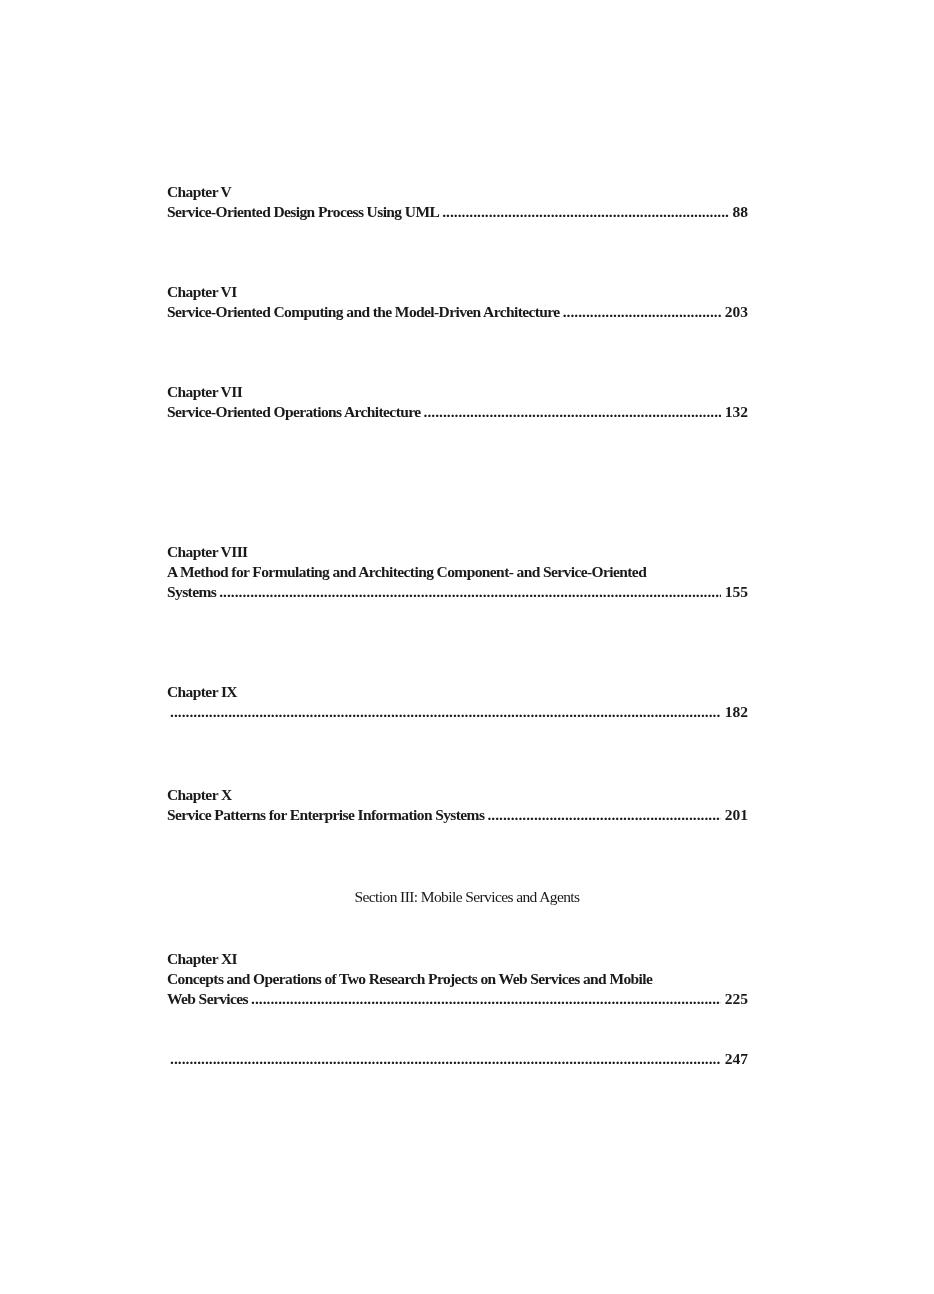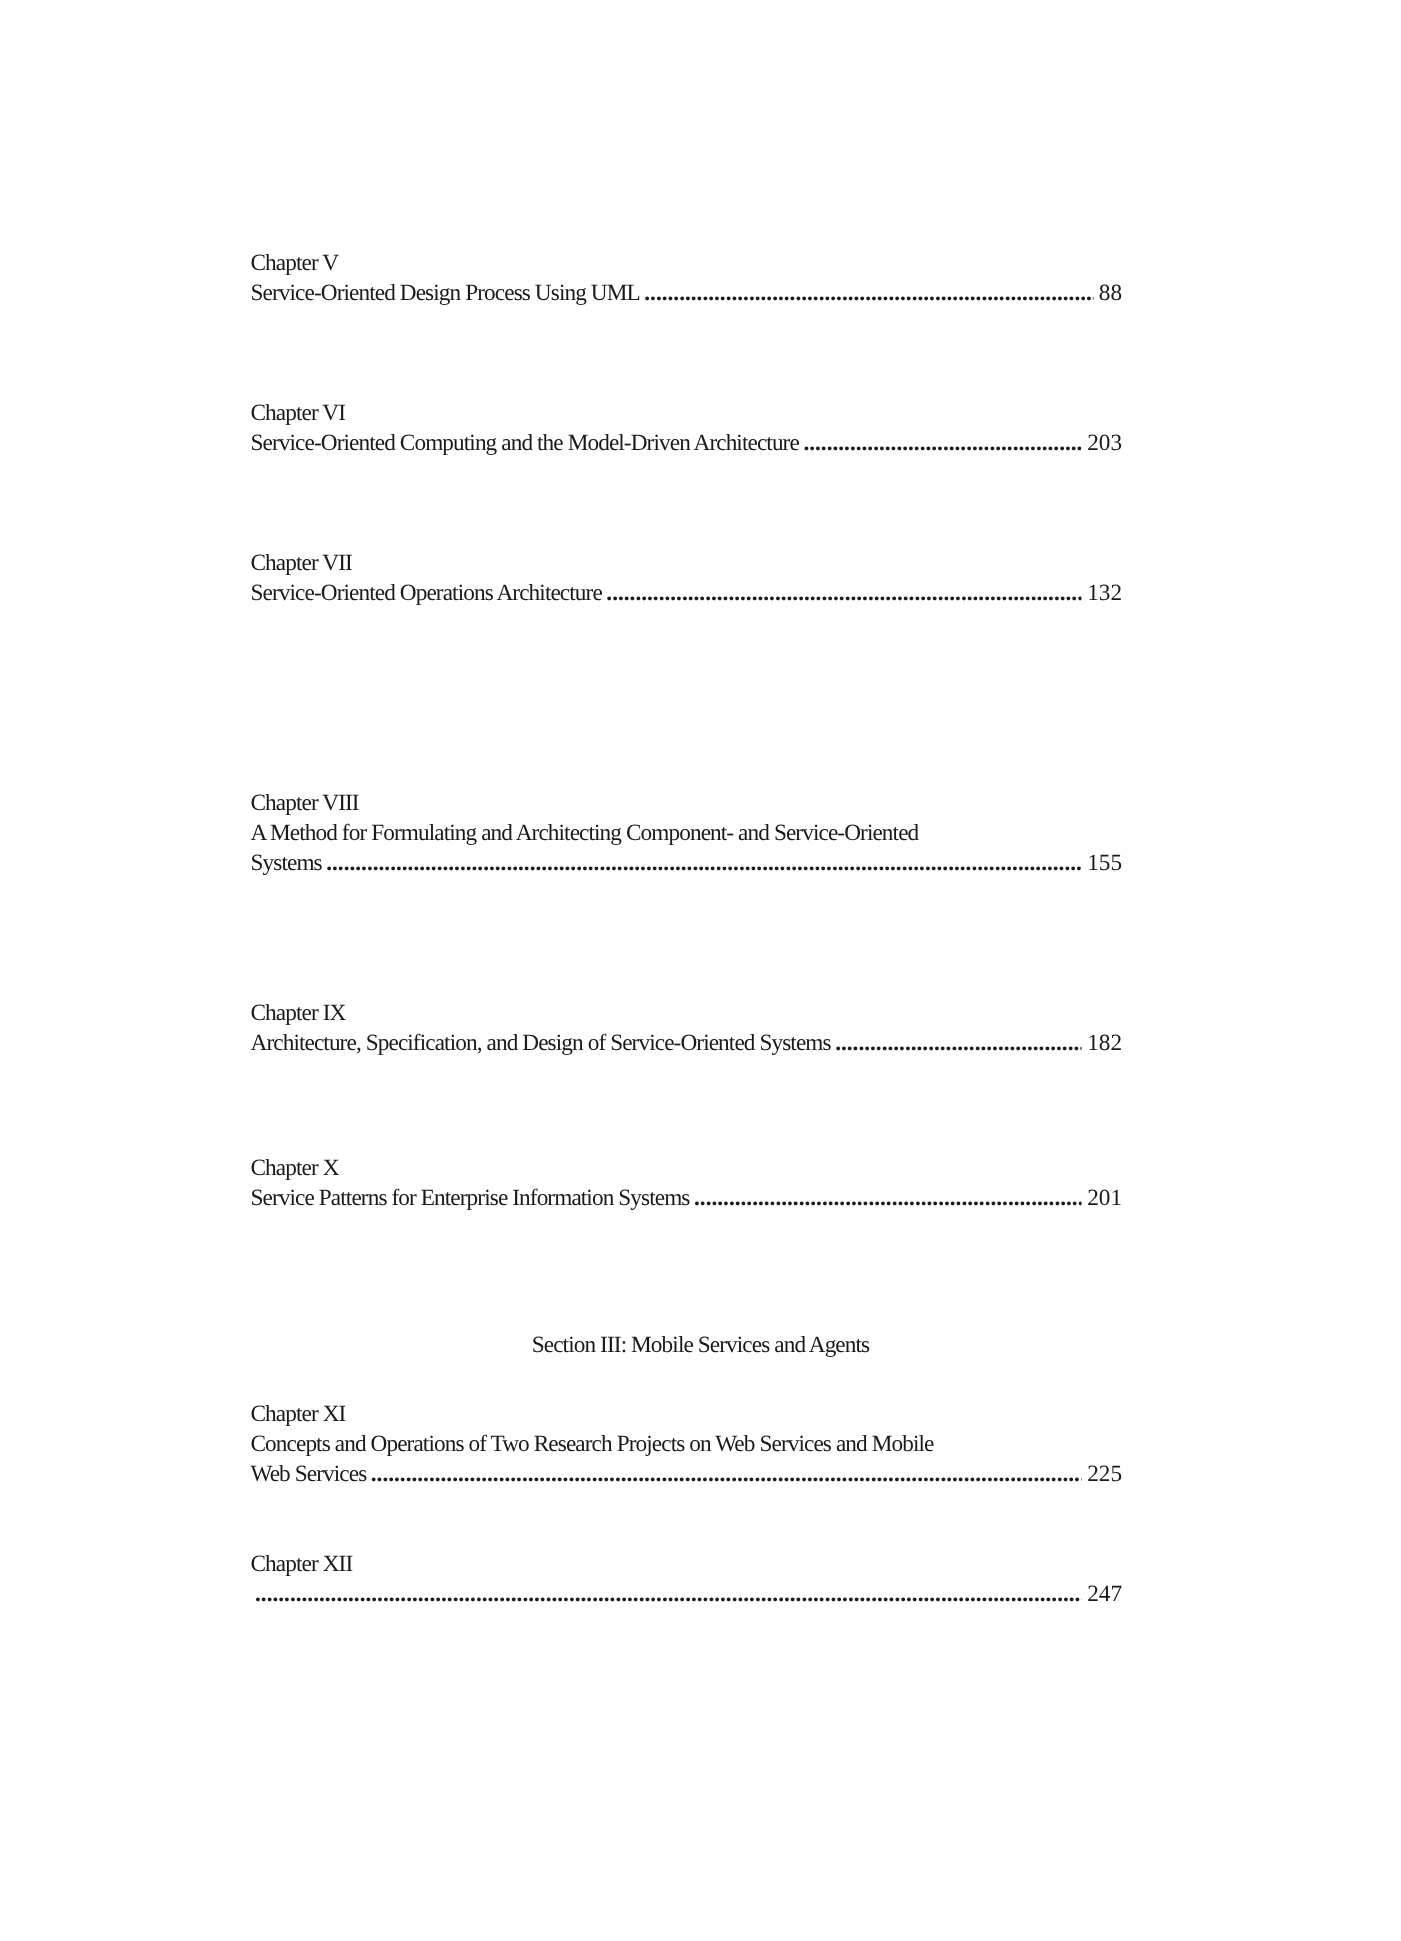--- a/index.html
+++ b/index.html
@@ -1,19 +1,19 @@
 <!DOCTYPE html>
 <html><head>
 <meta charset="utf-8">
 <style>
   html, body { margin: 0; padding: 0; background: #ffffff; }
   body { width: 934px; height: 1294px; position: relative; overflow: hidden;
          font-family: "Liberation Serif", serif; color: #1a1a1a; }
-  .entry { position: absolute; left: 167px; width: 581px; font-weight: normal;
-           font-size: 15.5px; line-height: 20px; letter-spacing: -0.6px; }
+  .entry { position: absolute; left: 167px; width: 581px; font-weight: bold;
+           font-size: 15.5px; line-height: 20px; letter-spacing: -0.6px; margin-top: 16px; }
   .chap { display: block; }
   .line { display: flex; align-items: baseline; white-space: nowrap; }
   .line .t { flex: 0 0 auto; }
   .line .dots { flex: 1 1 auto; overflow: hidden; margin: 0 4px 0 3px; letter-spacing: 0; font-weight: bold; }
   .line .dots::after { content: "................................................................................................................................................................................................................................................"; }
   .line .pg { flex: 0 0 auto; letter-spacing: 0; }
   .plain { display: block; white-space: nowrap; }
   .section { position: absolute; left: 167px; width: 600px; top: 888px; text-align: center;
              font-weight: normal; font-size: 15.5px; letter-spacing: -0.6px; }
 </style>
@@ -53,21 +53,20 @@
   <div class="line">
     <span class="t">Systems</span>
     <span class="dots"></span>
     <span class="pg">155</span>
   </div>
 </div>
 
 <div class="entry" style="top:666px;">
   <span class="chap">Chapter IX</span>
   <div class="line">
-    <span class="t">Architecture, Specification, and Design of Service-Oriented Systems</span>
     <span class="dots"></span>
     <span class="pg">182</span>
   </div>
 </div>
 
 <div class="entry" style="top:769px;">
   <span class="chap">Chapter X</span>
   <div class="line">
     <span class="t">Service Patterns for Enterprise Information Systems</span>
     <span class="dots"></span>
@@ -81,18 +80,17 @@
   <span class="chap">Chapter XI</span>
   <span class="plain">Concepts and Operations of Two Research Projects on Web Services and Mobile</span>
   <div class="line">
     <span class="t">Web Services</span>
     <span class="dots"></span>
     <span class="pg">225</span>
   </div>
 </div>
 
 <div class="entry" style="top:1033px;">
-  <span class="chap">Chapter XII</span>
   <div class="line">
     <span class="dots"></span>
     <span class="pg">247</span>
   </div>
 </div>
 
 </body></html>

